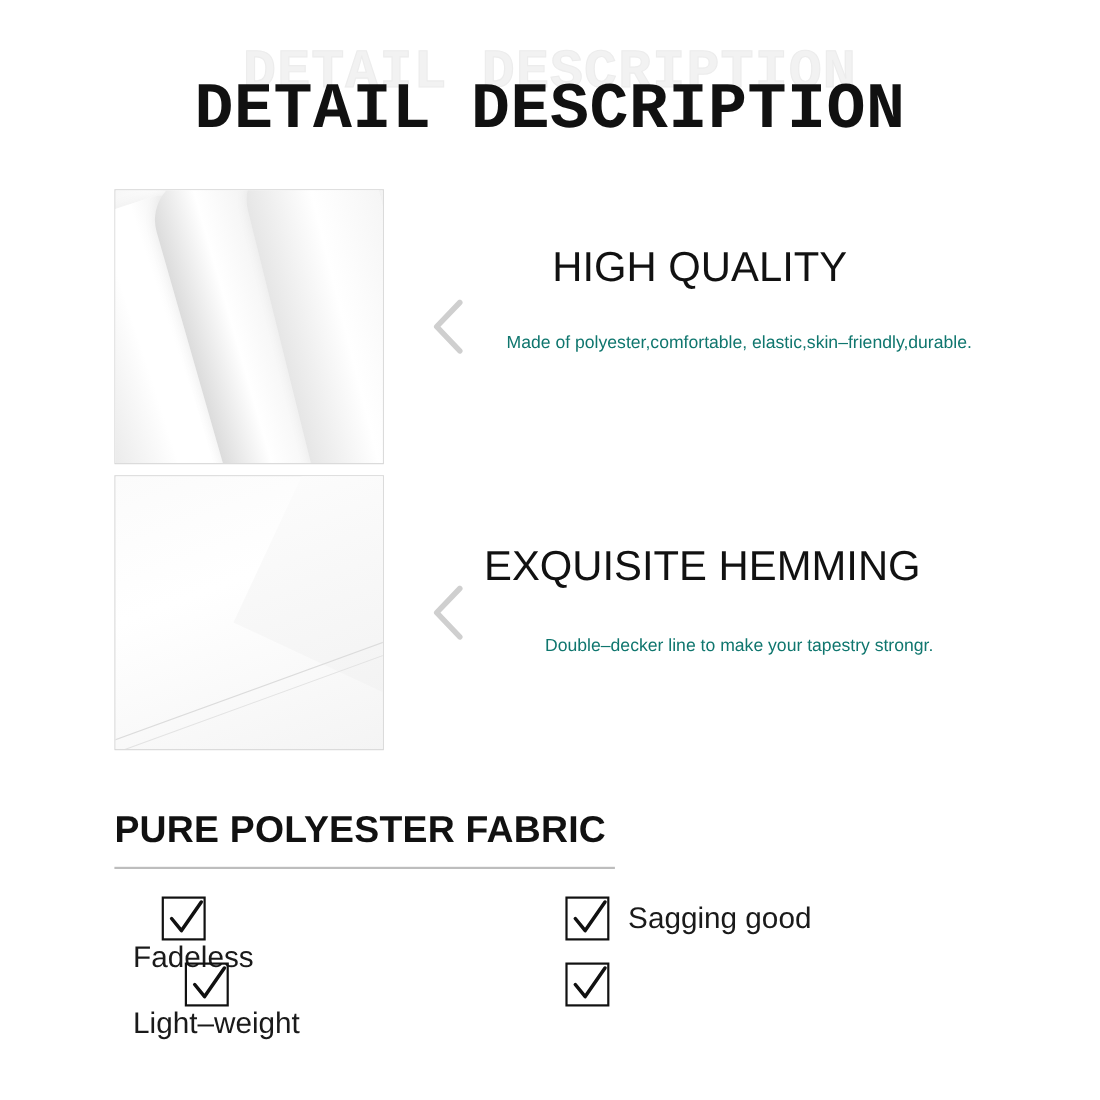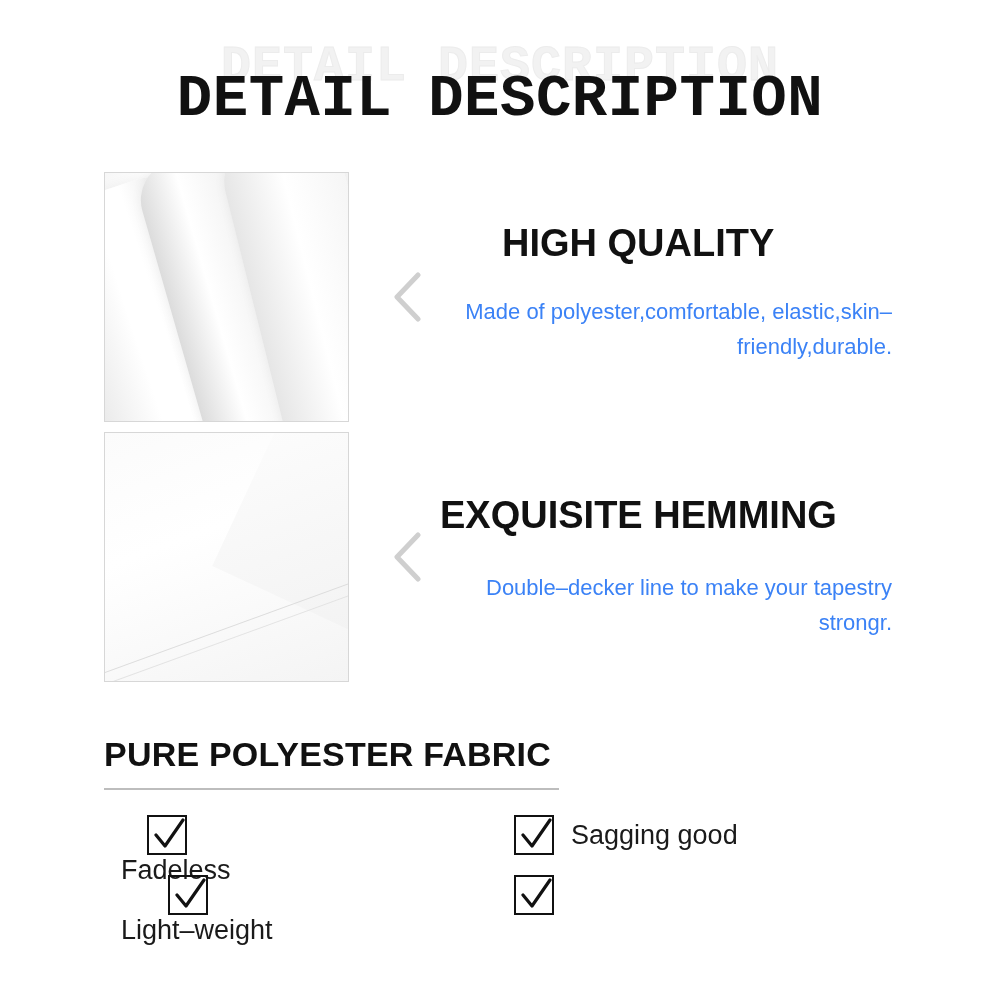--- a/index.html
+++ b/index.html
@@ -138,30 +138,30 @@
     top: 100px;
     width: 34px;
     height: 50px;
     color: #cfcfcf;
   }
   .arrow svg { display: block; }
 
   .feature-title {
     position: absolute;
     font-size: 38px;
-    font-weight: bold;
+    font-weight: normal;
     color: #111111;
     white-space: nowrap;
   }
   .feature-desc {
     position: absolute;
-    font-size: 22px;
+    font-size: 16px;
     line-height: 35px;
-    color: #3b82f6;
-    text-align: right;
+    color: #0f766e;
+    text-align: center;
   }
   .f1-title { left: 502px; top: 50px; }
   .f1-desc  { left: 452px; top: 122px; width: 440px; }
   .f2-title { left: 440px; top: 62px; }
   .f2-desc  { left: 452px; top: 138px; width: 440px; }
 
   
   .fabric-section {
     position: absolute;
     left: 0;

